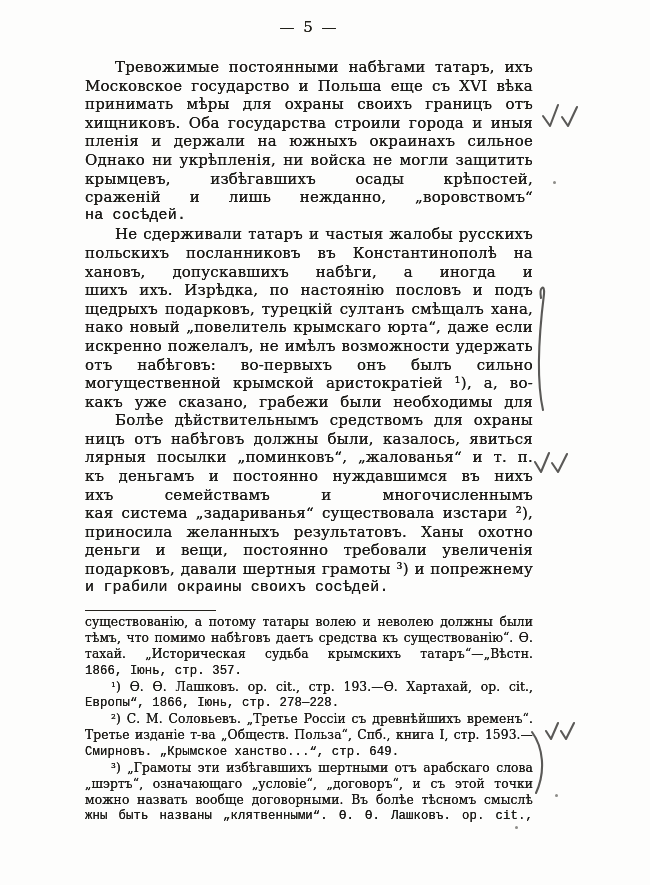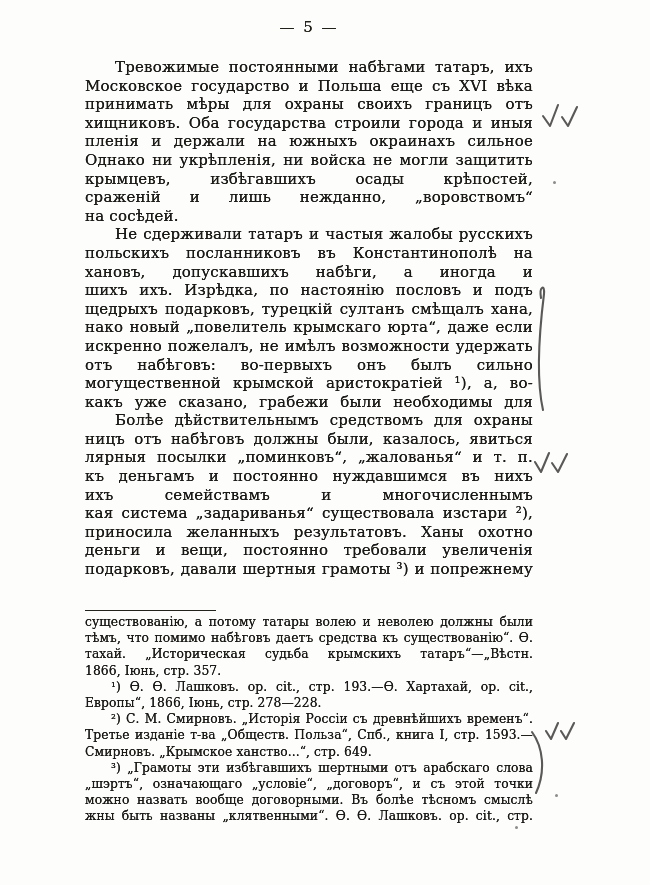--- a/index.html
+++ b/index.html
@@ -38,21 +38,21 @@
   }
   .line {
     height: 18.6px;
     line-height: 18.6px;
     text-align: justify;
     text-align-last: justify;
     overflow: hidden;
     white-space: nowrap;
     white-space: normal;
   }
-  .line.last { text-align-last: left; }
+  .line.last { text-align-last: left; font-family: Liberation Mono, monospace; }
   .paragraph .line.first { padding-left: 30px; }
   .footnote-rule {
     position: absolute;
     left: 85px;
     top: 610px;
     width: 131px;
     border-top: 1.6px solid #24221d;
   }
   .footnote-block {
     position: absolute;
@@ -124,38 +124,39 @@
       <div class="paragraph">
         <div class="line first">Болѣе дѣйствительнымъ средствомъ для охраны гра-</div>
         <div class="line">ницъ отъ набѣговъ должны были, казалось, явиться регу-</div>
         <div class="line">лярныя посылки „поминковъ“, „жалованья“ и т. п. падкимъ</div>
         <div class="line">къ деньгамъ и постоянно нуждавшимся въ нихъ ханамъ,</div>
         <div class="line">ихъ семействамъ и многочисленнымъ приближеннымъ. Та-</div>
         <div class="line">кая система „задариванья“ существовала изстари ²), но не</div>
         <div class="line">приносила желанныхъ результатовъ. Ханы охотно принимали</div>
         <div class="line">деньги и вещи, постоянно требовали увеличенія количества</div>
         <div class="line">подарковъ, давали шертныя грамоты ³) и попрежнему жгли</div>
+        <div class="line last">и грабили окраины своихъ сосѣдей.</div>
       </div>
     </div>
 
   <div class="footnote-rule"></div>
 
   <div class="footnote-block" id="footnotes">
       <div class="footnote">
         <div class="line first">существованію, а потому татары волею и неволею должны были заняться</div>
         <div class="line">тѣмъ, что помимо набѣговъ даетъ средства къ существованію“. Ѳ. Хар-</div>
         <div class="line">тахай. „Историческая судьба крымскихъ татаръ“—„Вѣстн. Европы“,</div>
         <div class="line last">1866, Іюнь, стр. 357.</div>
       </div>
       <div class="footnote">
         <div class="line first fn-indent">¹) Ѳ. Ѳ. Лашковъ. op. cit., стр. 193.—Ѳ. Хартахай, op. cit., „Вѣстн.</div>
         <div class="line last">Европы“, 1866, Іюнь, стр. 278—228.</div>
       </div>
       <div class="footnote">
-        <div class="line first fn-indent">²) С. М. Смирновъ. „Исторія Россіи съ древнѣйшихъ временъ“.</div>
+        <div class="line first fn-indent">²) С. М. Соловьевъ. „Третье Россіи съ древнѣйшихъ временъ“.</div>
         <div class="line">Третье изданіе т-ва „Обществ. Польза“, Спб., книга I, стр. 1593.—В. Д.</div>
         <div class="line last">Смирновъ. „Крымское ханство...“, стр. 649.</div>
       </div>
       <div class="footnote">
         <div class="line first fn-indent">³) „Грамоты эти избѣгавшихъ шертными отъ арабскаго слова</div>
         <div class="line">„шэртъ“, означающаго „условіе“, „договоръ“, и съ этой точки зрѣнія ихъ</div>
         <div class="line">можно назвать вообще договорными. Въ болѣе тѣсномъ смыслѣ онѣ дол-</div>
         <div class="line last">жны быть названы „клятвенными“. Ѳ. Ѳ. Лашковъ. op. cit., стр. 192.</div>
       </div>
     </div>

